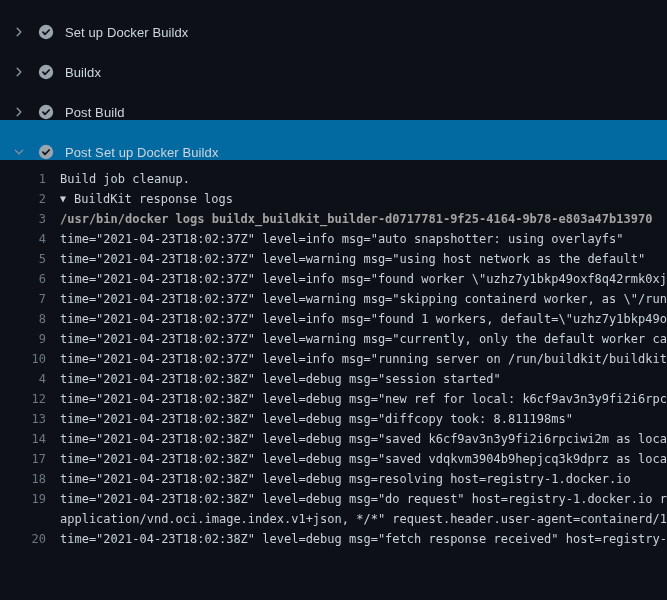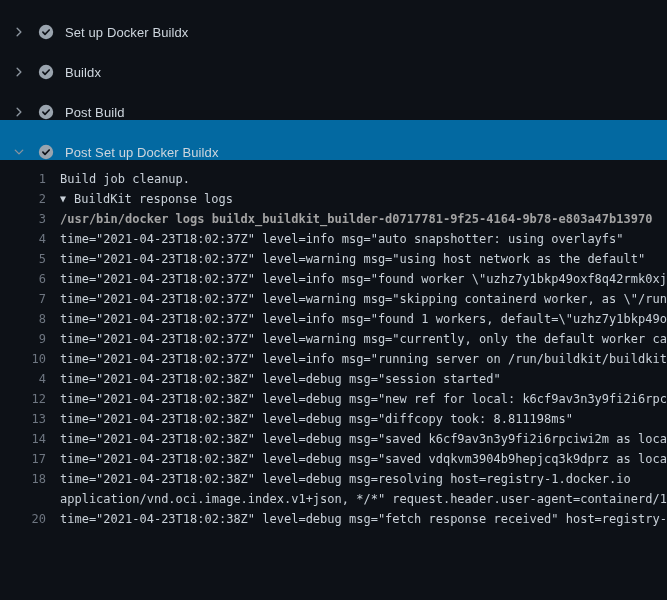--- a/index.html
+++ b/index.html
@@ -124,16 +124,17 @@
       <div class="log-row"><span class="log-num">7</span><span class="log-text">time="2021-04-23T18:02:37Z" level=warning msg="skipping containerd worker, as \"/run</span></div>
       <div class="log-row"><span class="log-num">8</span><span class="log-text">time="2021-04-23T18:02:37Z" level=info msg="found 1 workers, default=\"uzhz7y1bkp49o</span></div>
       <div class="log-row"><span class="log-num">9</span><span class="log-text">time="2021-04-23T18:02:37Z" level=warning msg="currently, only the default worker ca</span></div>
       <div class="log-row"><span class="log-num">10</span><span class="log-text">time="2021-04-23T18:02:37Z" level=info msg="running server on /run/buildkit/buildkit</span></div>
       <div class="log-row"><span class="log-num">4</span><span class="log-text">time="2021-04-23T18:02:38Z" level=debug msg="session started"</span></div>
       <div class="log-row"><span class="log-num">12</span><span class="log-text">time="2021-04-23T18:02:38Z" level=debug msg="new ref for local: k6cf9av3n3y9fi2i6rpc</span></div>
       <div class="log-row"><span class="log-num">13</span><span class="log-text">time="2021-04-23T18:02:38Z" level=debug msg="diffcopy took: 8.811198ms"</span></div>
       <div class="log-row"><span class="log-num">14</span><span class="log-text">time="2021-04-23T18:02:38Z" level=debug msg="saved k6cf9av3n3y9fi2i6rpciwi2m as loca</span></div>
       <div class="log-row"><span class="log-num">17</span><span class="log-text">time="2021-04-23T18:02:38Z" level=debug msg="saved vdqkvm3904b9hepjcq3k9dprz as loca</span></div>
       <div class="log-row"><span class="log-num">18</span><span class="log-text">time="2021-04-23T18:02:38Z" level=debug msg=resolving host=registry-1.docker.io</span></div>
+      <div class="log-row"><span class="log-num">19</span><span class="log-text">time="2021-04-23T18:02:38Z" level=debug msg="do request" host=registry-1.docker.io r</span></div>
       <div class="log-row"><span class="log-num"></span><span class="log-text">application/vnd.oci.image.index.v1+json, */*" request.header.user-agent=containerd/1.4</span></div>
       <div class="log-row"><span class="log-num">20</span><span class="log-text">time="2021-04-23T18:02:38Z" level=debug msg="fetch response received" host=registry-</span></div>
     </div>
 </div>
 
 </body></html>

